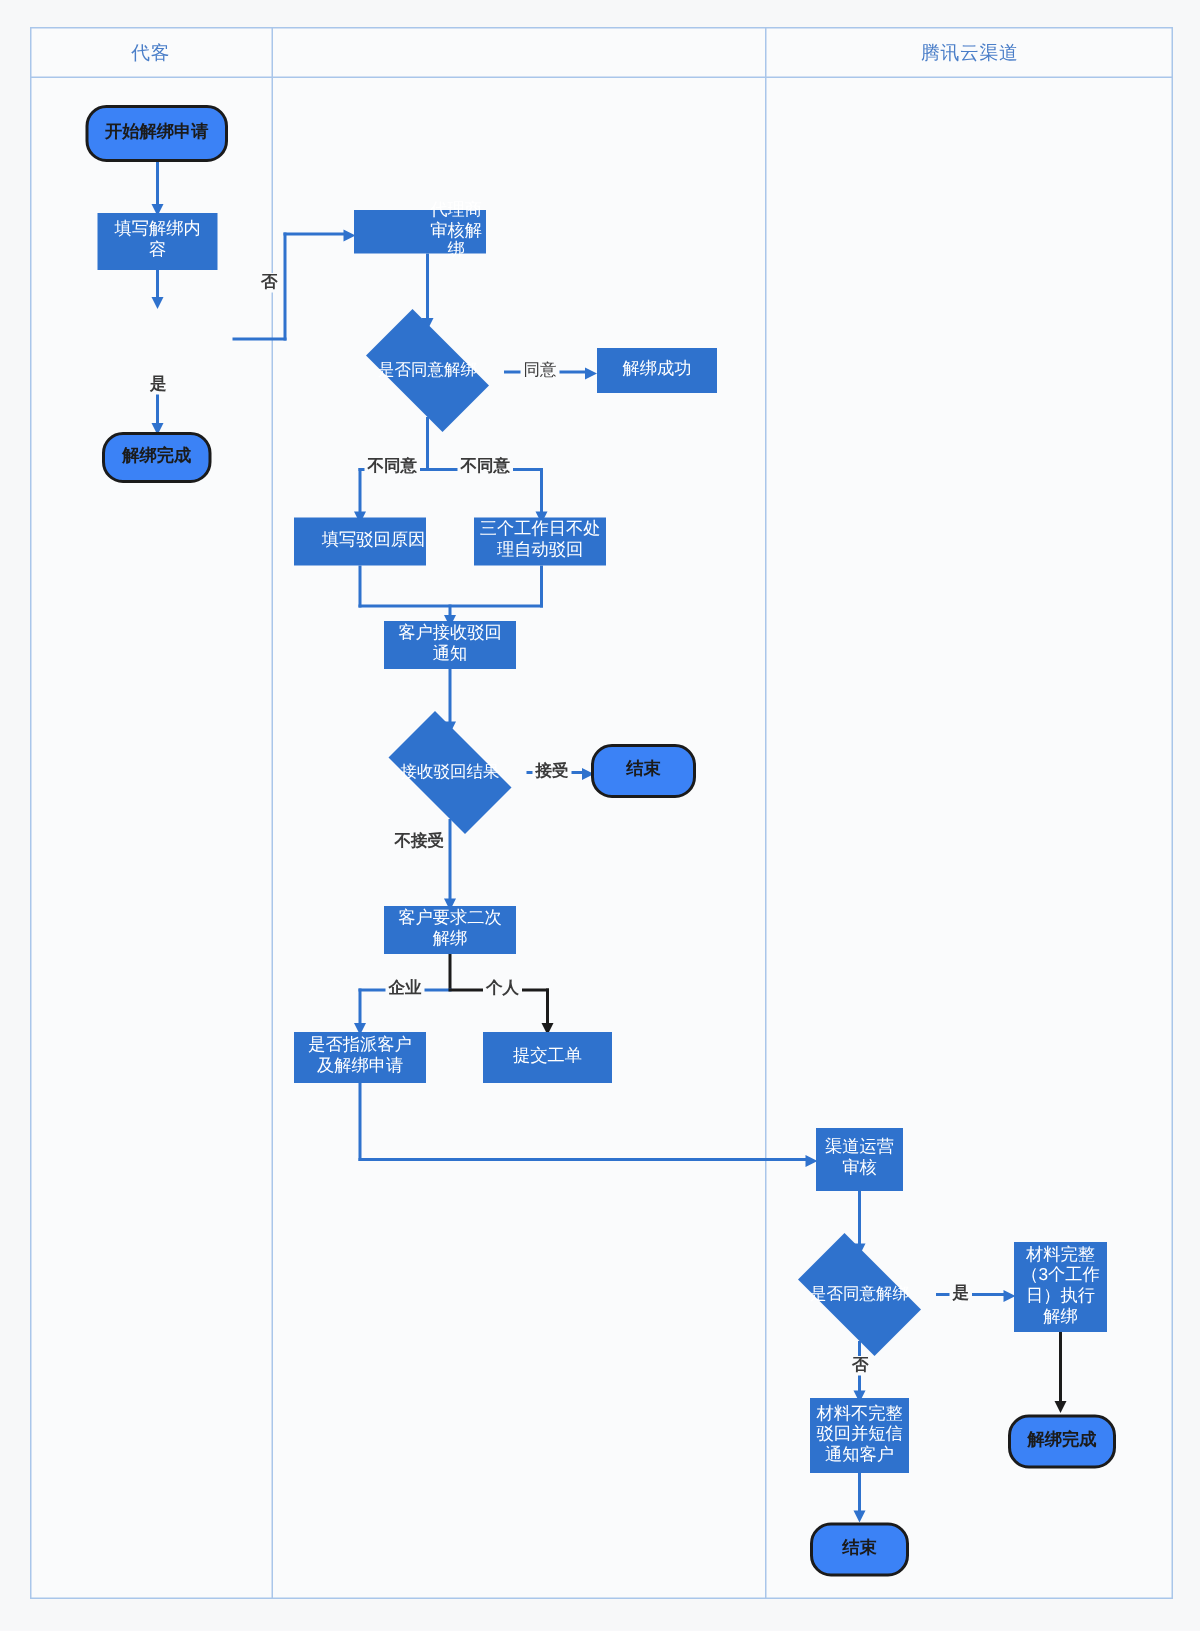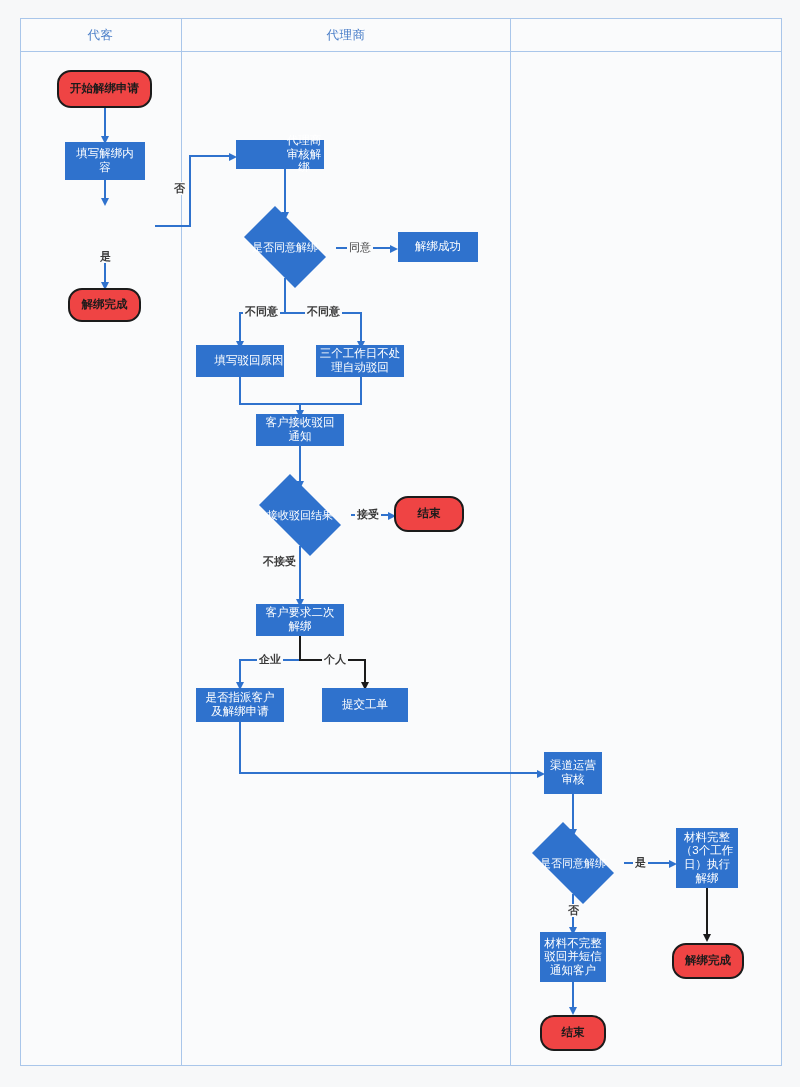--- a/index.html
+++ b/index.html
@@ -69,21 +69,21 @@
     white-space: pre-line;
   }
   
   .proc {
     background: #2f72cd;
     color: #ffffff;
   }
   .proc .lbl { color: #ffffff; }
   
   .term {
-    background: #ef4444;
+    background: #3b82f6;
     border: 2px solid #1b1b1b;
     border-radius: 14px;
     color: #1b1b1b;
   }
   .term .lbl { color: #1b1b1b; font-weight: bold; font-size: 11.5px;}
   
   .dec {
     background: transparent;
     color: #ffffff;
   }
@@ -134,21 +134,21 @@
 <body>
 
 <div id="canvas">
 
   <div class="lane-box"></div>
   <div class="lane-header-rule"></div>
   <div class="lane-divider" style="left:181px;"></div>
   <div class="lane-divider" style="left:510px;"></div>
 
   <div class="lane-title" style="left:20px;  width:161px;">代客</div>
-  <div class="lane-title" style="left:182px; width:328px;">代理商</div>
+  <div class="lane-title" style="left:511px; width:271px;">腾讯云渠道</div>
 
   <div class="node term" style="left:57px; top:70px; width:95px; height:38px;">
     <span class="lbl">开始解绑申请</span>
   </div>
 
   <div class="edge" style="left:104px; top:108px; width:2px; height:30px;"></div>
   <div class="arrow down" style="left:100.5px; top:136px;"></div>
 
   <div class="node proc" style="left:65px; top:142px; width:80px; height:38px;">
     <span class="lbl">填写解绑内

